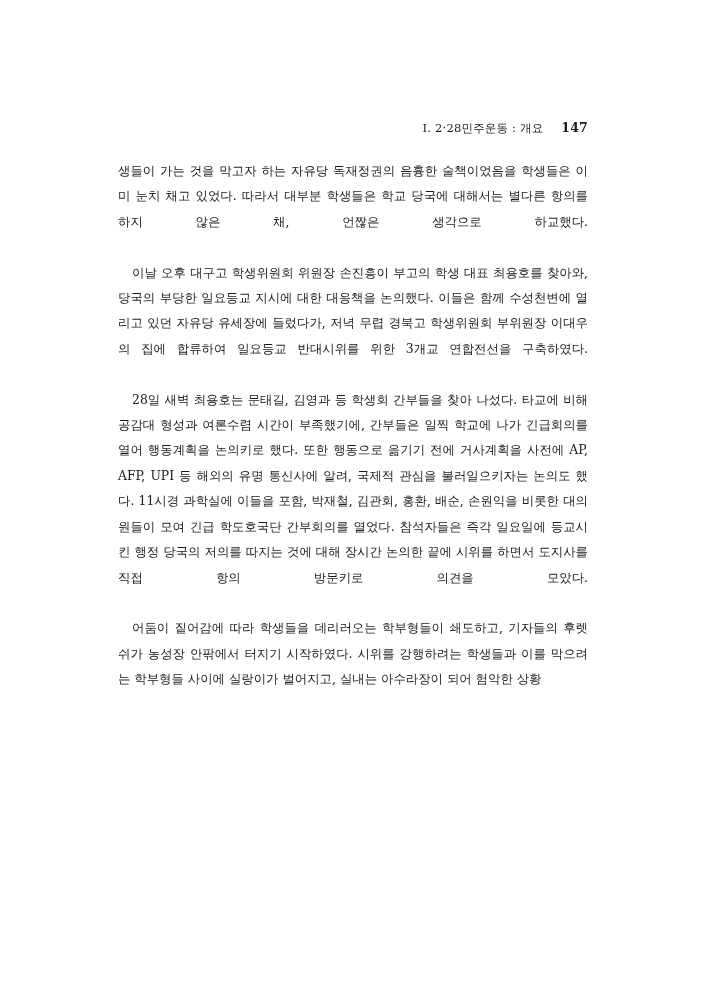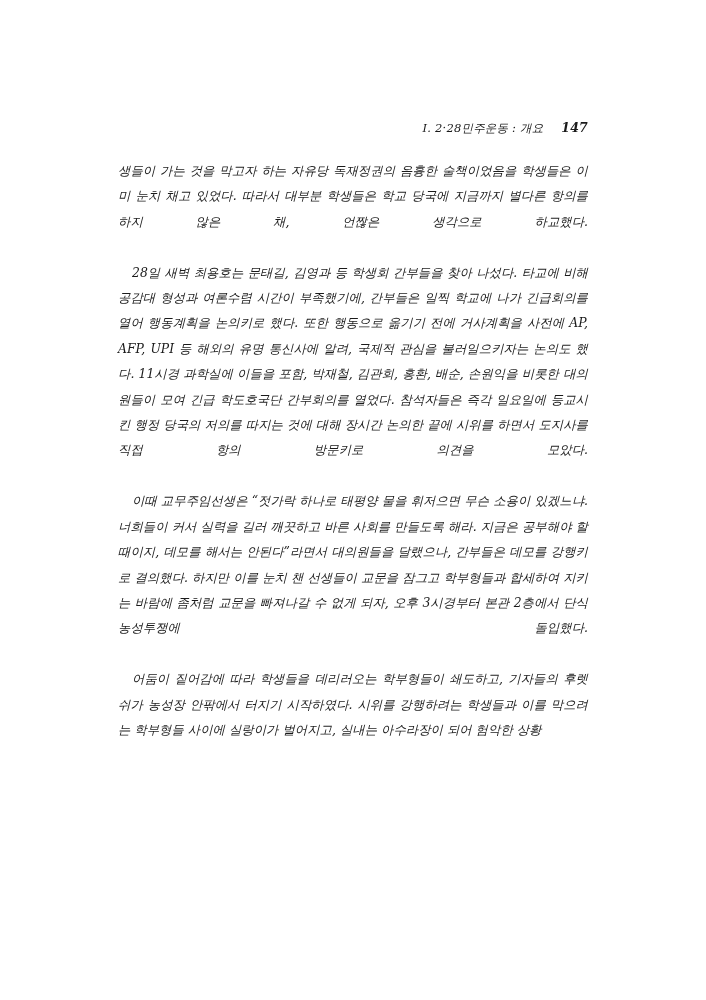--- a/index.html
+++ b/index.html
@@ -16,21 +16,20 @@
     overflow: hidden;
   }
   .page {
     position: absolute;
     left: 0;
     top: 0;
     width: 706px;
     height: 1000px;
     box-sizing: border-box;
     padding: 0;
-    font-style: italic;
   }
   .header {
     position: absolute;
     left: 118px;
     top: 120px;
     width: 470px;
     text-align: right;
     font-size: 11.5px;
     letter-spacing: 0.2px;
     white-space: nowrap;
@@ -75,19 +74,19 @@
 <body>
 
 <div class="page">
 
   <div class="header">
     <span class="hdr-title">Ⅰ. 2·28민주운동 : 개요</span>
     <span class="hdr-page">147</span>
   </div>
 
   <div class="body-area">
-    <p class="para">생들이 가는 것을 막고자 하는 자유당 독재정권의 음흉한 술책이었음을 학생들은 이미 눈치 채고 있었다. 따라서 대부분 학생들은 학교 당국에 지금까지 별다른 항의를 하지 않은 채, 언짢은 생각으로 하교했다.</p>
+    <p class="para">생들이 가는 것을 막고자 하는 자유당 독재정권의 음흉한 술책이었음을 학생들은 이미 눈치 채고 있었다. 따라서 대부분 학생들은 학교 당국에 대해서는 별다른 항의를 하지 않은 채, 언짢은 생각으로 하교했다.</p>
+    <p class="para indent">이날 오후 대구고 학생위원회 위원장 손진흥이 부고의 학생 대표 최용호를 찾아와, 당국의 부당한 일요등교 지시에 대한 대응책을 논의했다. 이들은 함께 수성천변에 열리고 있던 자유당 유세장에 들렀다가, 저녁 무렵 경북고 학생위원회 부위원장 이대우의 집에 합류하여 일요등교 반대시위를 위한 3개교 연합전선을 구축하였다.</p>
     <p class="para indent">28일 새벽 최용호는 문태길, 김영과 등 학생회 간부들을 찾아 나섰다. 타교에 비해 공감대 형성과 여론수렴 시간이 부족했기에, 간부들은 일찍 학교에 나가 긴급회의를 열어 행동계획을 논의키로 했다. 또한 행동으로 옮기기 전에 거사계획을 사전에 AP, AFP, UPI 등 해외의 유명 통신사에 알려, 국제적 관심을 불러일으키자는 논의도 했다. 11시경 과학실에 이들을 포함, 박재철, 김관회, 홍환, 배순, 손원익을 비롯한 대의원들이 모여 긴급 학도호국단 간부회의를 열었다. 참석자들은 즉각 일요일에 등교시킨 행정 당국의 저의를 따지는 것에 대해 장시간 논의한 끝에 시위를 하면서 도지사를 직접 항의 방문키로 의견을 모았다.</p>
-    <p class="para indent">이때 교무주임선생은 “젓가락 하나로 태평양 물을 휘저으면 무슨 소용이 있겠느냐. 너희들이 커서 실력을 길러 깨끗하고 바른 사회를 만들도록 해라. 지금은 공부해야 할 때이지, 데모를 해서는 안된다”라면서 대의원들을 달랬으나, 간부들은 데모를 강행키로 결의했다. 하지만 이를 눈치 챈 선생들이 교문을 잠그고 학부형들과 합세하여 지키는 바람에 좀처럼 교문을 빠져나갈 수 없게 되자, 오후 3시경부터 본관 2층에서 단식 농성투쟁에 돌입했다.</p>
     <p class="para indent lastnostretch">어둠이 짙어감에 따라 학생들을 데리러오는 학부형들이 쇄도하고, 기자들의 후렛쉬가 농성장 안팎에서 터지기 시작하였다. 시위를 강행하려는 학생들과 이를 막으려는 학부형들 사이에 실랑이가 벌어지고, 실내는 아수라장이 되어 험악한 상황</p>
   </div>
 
 </div>
 
 </body></html>

